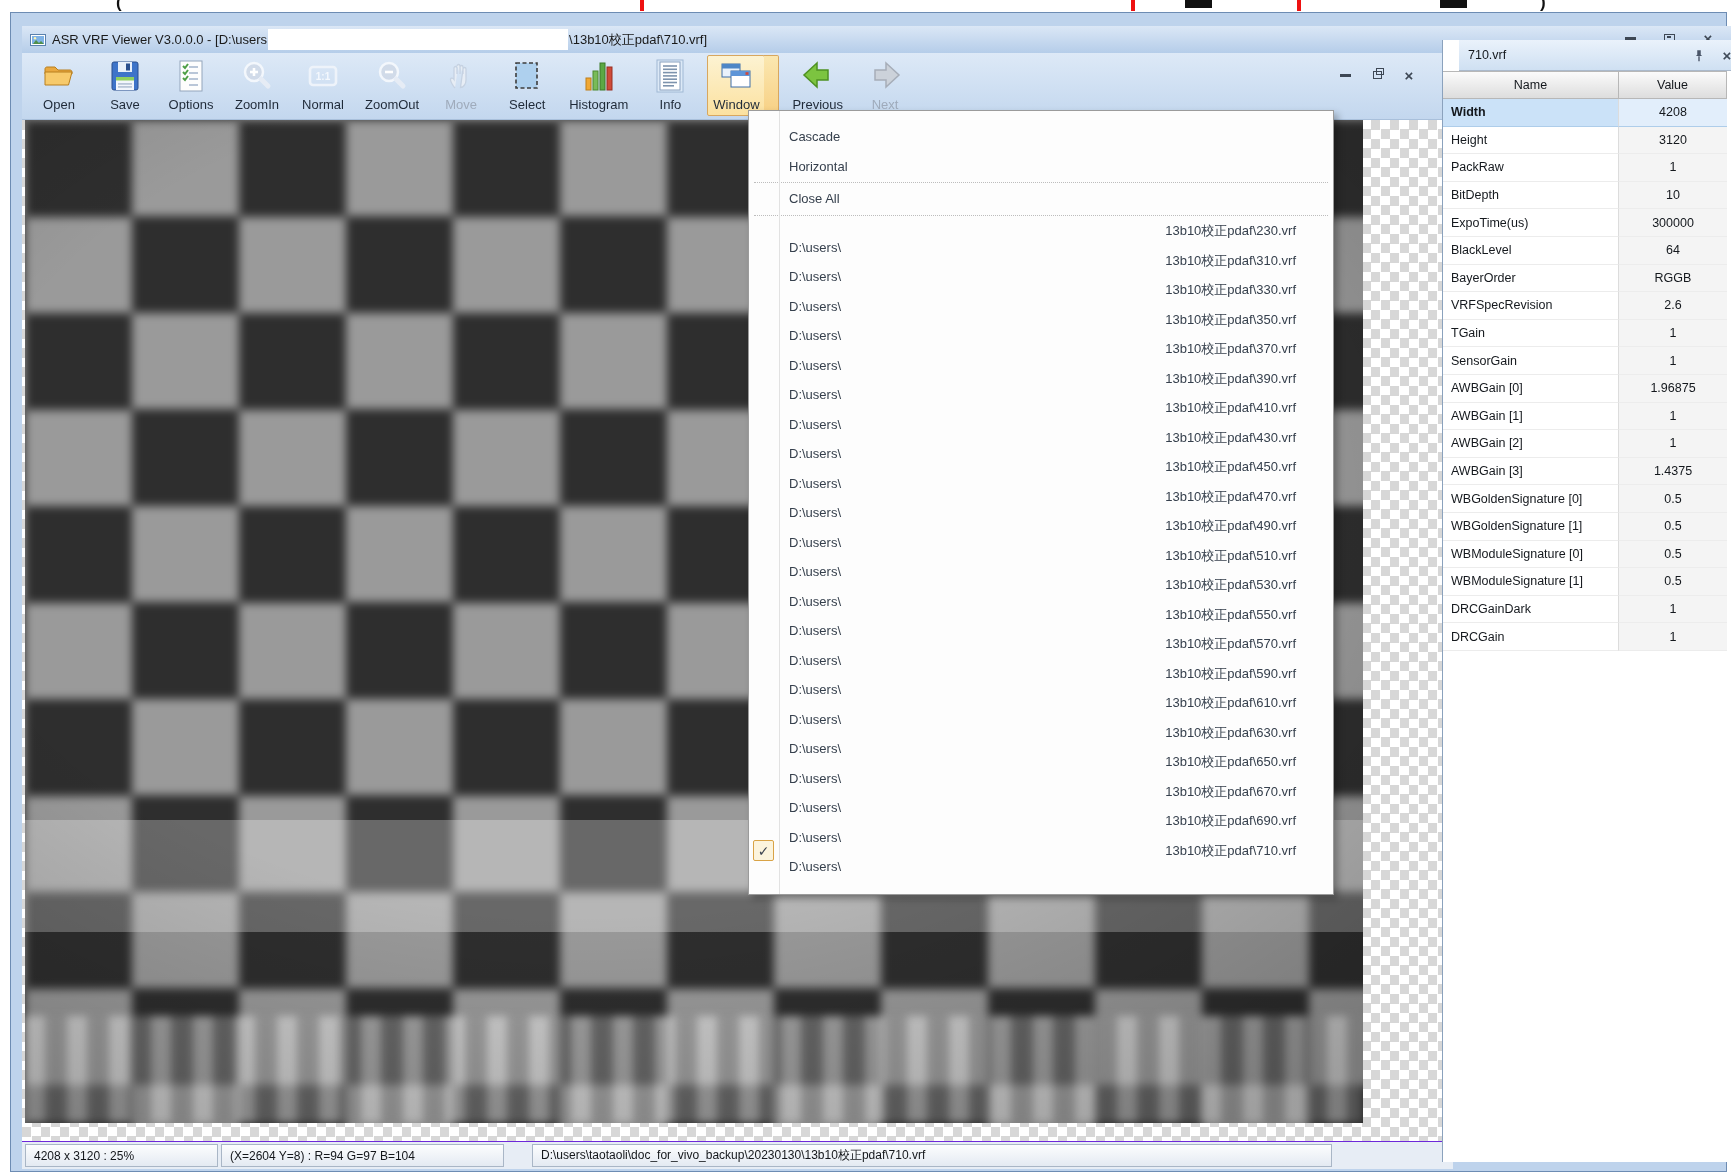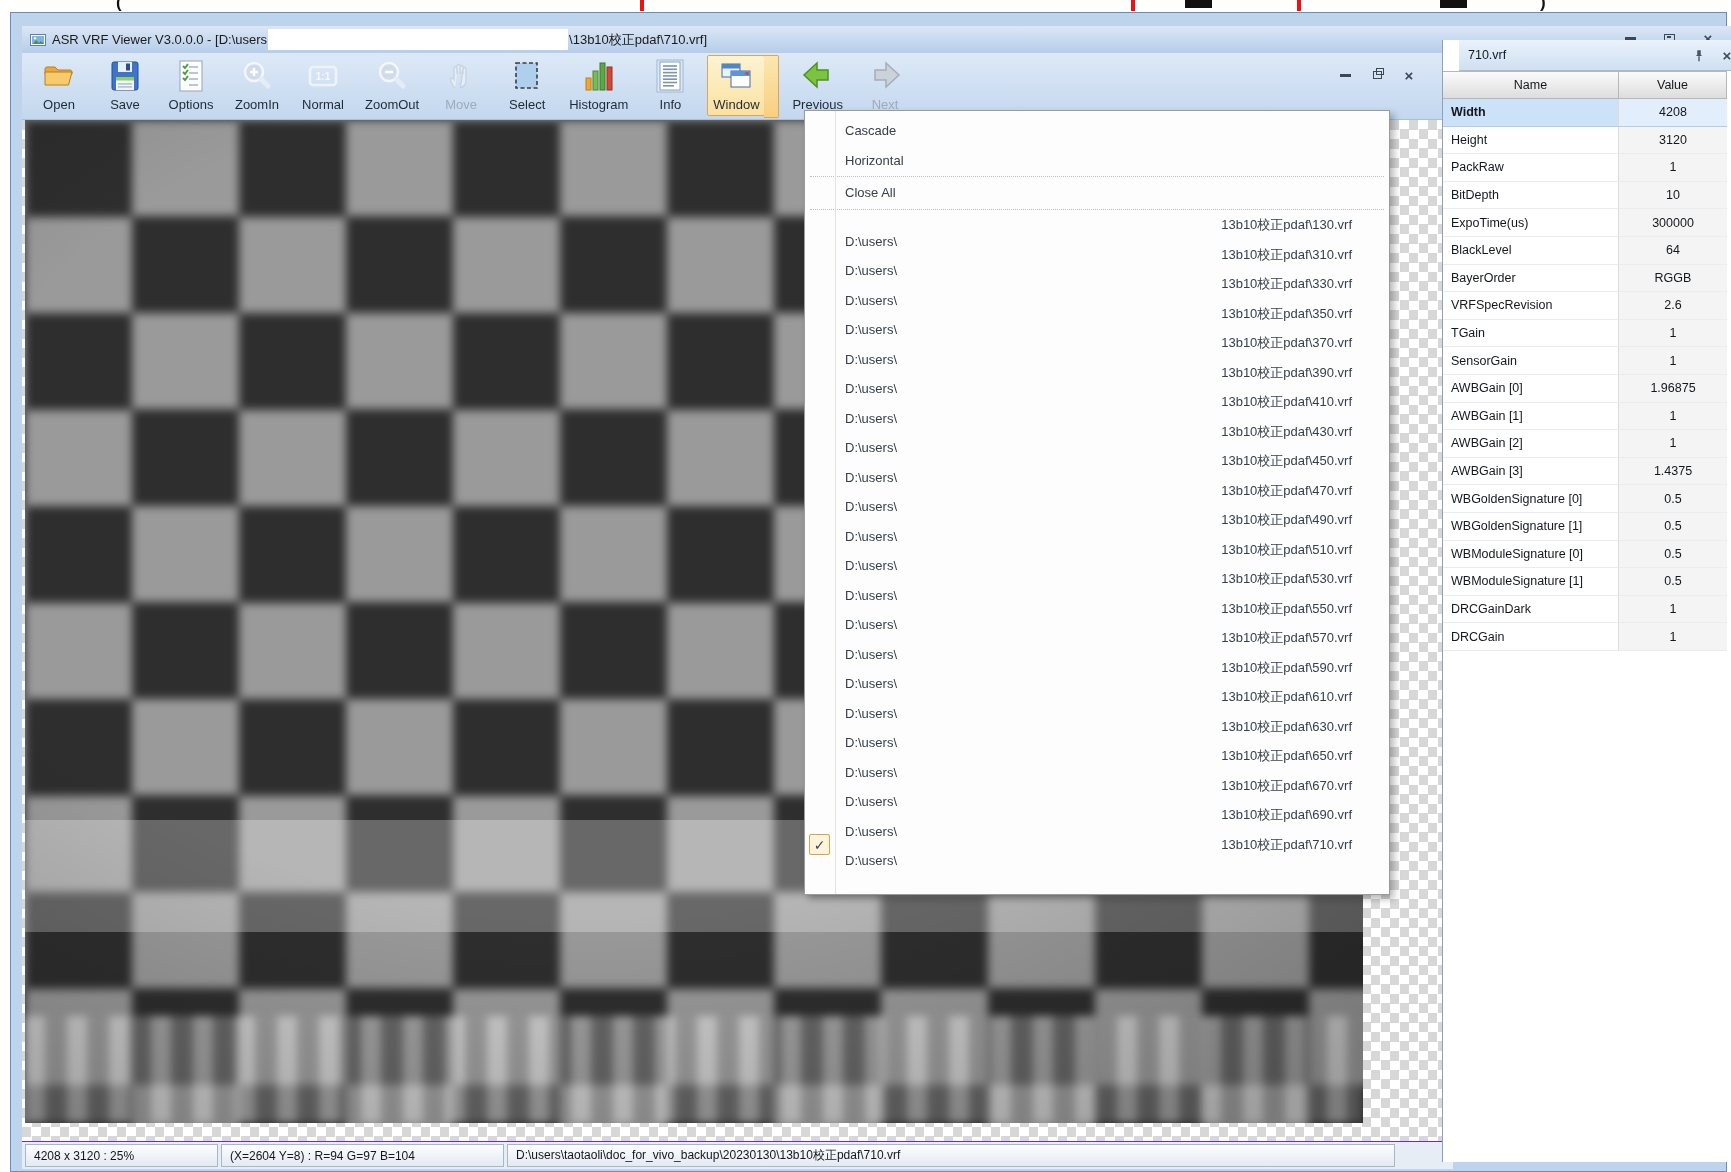--- a/index.html
+++ b/index.html
@@ -61,43 +61,43 @@
       background:conic-gradient(#9a9a9a 0 25%, #2e2e2e 0 50%, #9a9a9a 0 75%, #2e2e2e 0);
       background-size:214px 193px;background-position:15px 15px;filter:blur(5px);}
   .band-wash{position:absolute;left:0;top:700px;width:100%;height:112px;background:rgba(255,255,255,0.28);}
   .band-streak{position:absolute;left:0;top:896px;width:100%;height:107px;
                background:repeating-linear-gradient(90deg, rgba(255,255,255,0.30) 0 20px, rgba(40,40,40,0.18) 20px 42px),
                           rgba(225,225,225,0.40);filter:blur(4px);}
   .vignette{position:absolute;left:0;top:0;width:100%;height:100%;
             background:radial-gradient(ellipse 85% 75% at 42% 38%, rgba(0,0,0,0) 55%, rgba(0,0,0,0.22) 100%);}
 
   
-  .menu{position:absolute;left:804px;top:110px;width:586px;height:785px;background:#fdfdfd;
+  .menu{position:absolute;left:748px;top:110px;width:586px;height:785px;background:#fdfdfd;
         border:1px solid #9b9b9b;box-shadow:4px 4px 7px rgba(0,0,0,0.28);box-sizing:border-box;
-        padding-top:5px;z-index:30;}
+        padding-top:11px;z-index:30;}
   .menu::before{content:"";position:absolute;left:30px;top:0;bottom:0;width:1px;background:#e2e2e2;}
   .menu-item{position:relative;height:29.5px;display:flex;align-items:center;font-size:13px;color:#36404d;}
   .menu-item .mlabel{margin-left:40px;}
   .menu-item.file{justify-content:space-between;}
   .menu-item.file .fleft{margin-left:40px;margin-top:32px;}
   .menu-item.file .fright{margin-right:37px;}
   .msep{border-top:1px dotted #bdbdbd;margin:1px 5px;}
   .mcheck{position:absolute;left:4px;top:4px;width:21px;height:21px;background:#fcf4dd;border:1px solid #d9a346;
           border-radius:2px;display:flex;align-items:center;justify-content:center;
           font-size:14px;font-weight:bold;color:#3f4652;box-sizing:border-box;}
 
   
   .statusbar{position:absolute;left:11px;top:1128px;width:1431px;height:28px;background:#e7edf5;
              border-top:1px solid #6d28d9;box-sizing:border-box;z-index:5;}
   .scell{position:absolute;top:2px;height:23px;border:1px solid #a9b6c6;box-sizing:border-box;
          background:linear-gradient(#fcfdfe,#e4eaf2);font-size:12px;color:#13161a;
          display:flex;align-items:center;padding-left:8px;white-space:nowrap;overflow:hidden;}
   .scell.c0{left:3px;width:193px;}
   .scell.c1{left:199px;width:283px;text-align:center;}
-  .scell.c2{left:485px;width:888px;}
+  .scell.c2{left:510px;width:800px;}
 
   
   .panel{position:absolute;left:1442px;top:40px;width:285px;height:1122px;background:#ffffff;
          border-left:1px solid #8ba2bd;box-sizing:border-box;z-index:10;}
   .phead{position:absolute;left:16px;top:0;width:100%;height:31px;
          background:linear-gradient(#eaf2fb,#cfe0f2);border-bottom:1px solid #aab9cb;
          display:flex;align-items:center;font-size:12.5px;color:#14181d;box-sizing:border-box;padding-left:9px;}
   .phead-icons{position:absolute;right:8px;top:0;height:31px;display:flex;align-items:center;gap:12px;}
   .pico{display:flex;align-items:center;justify-content:center;width:16px;height:16px;color:#404b59;}
   .pico .caret-tri{border-top-color:#404b59;}
@@ -349,21 +349,21 @@
       <div class="menu-item cmd">
         <span class="mlabel">Horizontal</span>
       </div>
       <div class="msep"></div>
       <div class="menu-item cmd">
         <span class="mlabel">Close All</span>
       </div>
       <div class="msep"></div>
       <div class="menu-item file">
         <span class="fleft">D:\users\</span>
-        <span class="fright">13b10校正pdaf\130.vrf</span>
+        <span class="fright">13b10校正pdaf\230.vrf</span>
       </div>
       <div class="menu-item file">
         <span class="fleft">D:\users\</span>
         <span class="fright">13b10校正pdaf\310.vrf</span>
       </div>
       <div class="menu-item file">
         <span class="fleft">D:\users\</span>
         <span class="fright">13b10校正pdaf\330.vrf</span>
       </div>
       <div class="menu-item file">

